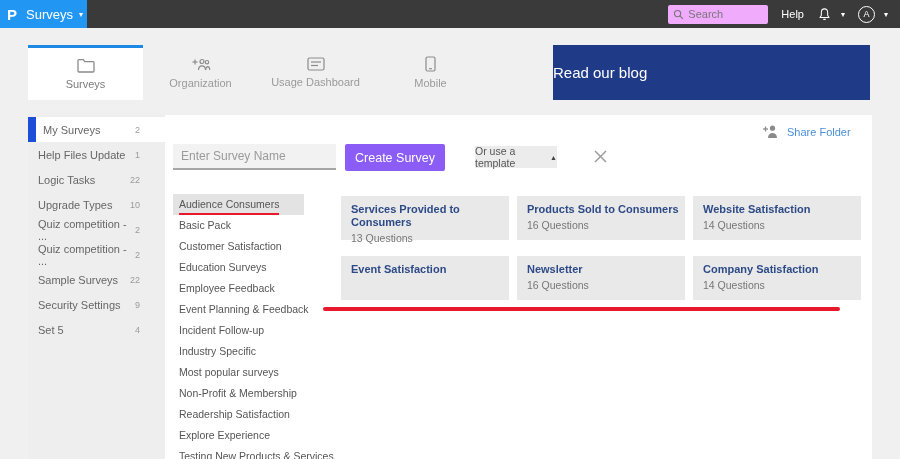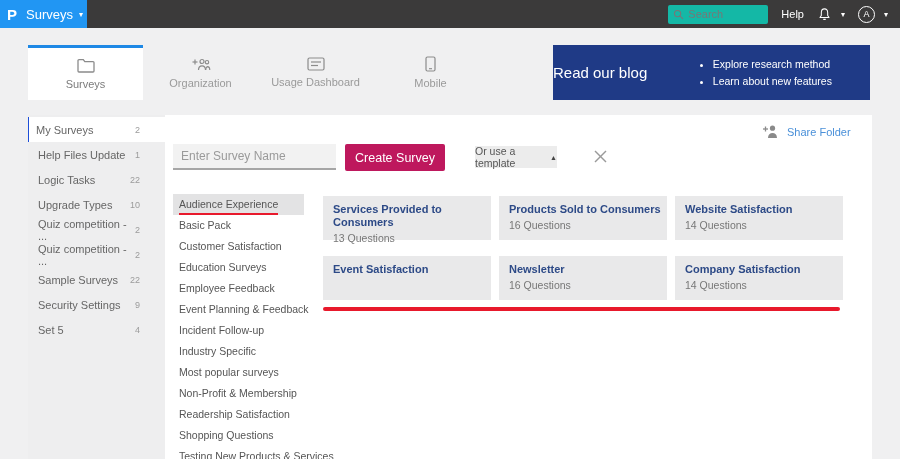--- a/index.html
+++ b/index.html
@@ -13,21 +13,21 @@
     background:#3b3a3a; display:flex; align-items:center; }
   .logo-area { width:87px; height:28px; background:#2196f3; display:flex;
     align-items:center; padding-left:7px; cursor:pointer; }
   .logo-p { color:#fff; font-size:15px; font-weight:bold; margin-right:9px; }
   .app-menu-label { color:#fff; font-size:13px; }
   .caret { color:#fff; font-size:8px; margin-left:6px; }
   .topbar-right { margin-left:auto; display:flex; align-items:center; gap:13px;
     padding-right:12px; }
   .upgrade-btn { background:#f9a41b; color:#fff; font-size:10.5px; font-weight:bold;
     border:none; border-radius:2px; padding:4px 10px; cursor:pointer; }
-  .search-box { background:#14b8a6; width:100px; height:19px; border-radius:2px;
+  .search-box { background:#f0abfc; width:100px; height:19px; border-radius:2px;
     display:flex; align-items:center; padding:0 5px; gap:4px; }
   .search-box input { border:none; outline:none; width:75px; font-size:11px;
     font-family:inherit; color:#444; background:transparent; }
   .search-box input::placeholder { color:#777; }
   .help-link { color:#fff; font-size:11px; cursor:pointer; }
   .icon-group { display:flex; align-items:center; gap:3px; cursor:pointer; }
   .avatar { width:17px; height:17px; border:1.5px solid #fff; border-radius:50%;
     color:#fff; font-size:9px; display:flex; align-items:center; justify-content:center; }
   
   .tabs { position:absolute; left:28px; top:45px; height:55px; display:flex; }
@@ -44,49 +44,49 @@
     padding-left:14px; line-height:17px; }
   
   .main-panel { position:absolute; left:28px; top:115px; width:844px; height:344px;
     background:#fff; }
   
   .sidebar { position:absolute; left:28px; top:115px; width:137px; height:344px;
     background:#eeeeef; padding-top:2px; }
   .side-item { height:25px; display:flex; align-items:center; padding-left:10px;
     padding-right:25px; cursor:pointer; font-size:11px; color:#666; }
   .side-item .count { margin-left:auto; font-size:9px; color:#9b9b9b; }
-  .side-item.active { background:#fff; border-left:1px solid #1d4ed8;
+  .side-item.active { background:#fff; border-left:8px solid #1d4ed8;
     padding-left:7px; }
   
   .share-folder { position:absolute; left:762px; top:125px; display:flex;
     align-items:center; gap:8px; cursor:pointer; }
   .share-folder span { color:#4a90d9; font-size:11px; }
   
   .survey-input { position:absolute; left:173px; top:144px; width:163px; height:26px;
     background:#f2f2f2; border:none; border-bottom:2px solid #a6a6a6; outline:none;
     font-family:inherit; font-size:12px; color:#444; padding:0 8px; }
   .survey-input::placeholder { color:#9a9a9a; }
   .create-btn { position:absolute; left:345px; top:144px; width:100px; height:27px;
-    background:#be185d; color:#fff; border:none; border-radius:2px; font-size:12.5px;
+    background:#8b5cf6; color:#fff; border:none; border-radius:2px; font-size:12.5px;
     font-family:inherit; cursor:pointer; }
   .template-dd { position:absolute; left:475px; top:146px; width:82px; height:22px;
     background:#ececec; display:flex; align-items:center; justify-content:center;
     gap:7px; font-size:10.5px; color:#555; cursor:pointer; }
   .template-dd .dd-caret { font-size:7px; color:#444; }
   .close-x { position:absolute; left:593px; top:149px; width:15px; height:15px;
     cursor:pointer; }
   
   .categories { position:absolute; left:173px; top:194px; width:131px; }
   .cat-item { height:21px; line-height:21px; font-size:10.5px; color:#555;
     padding-left:6px; cursor:pointer; white-space:nowrap; }
   .cat-item.selected { background:#e3e3e4; }
   .cat-item.selected .cat-label { display:inline-block; line-height:18px;
     border-bottom:2px solid #e8192c; }
   
-  .cards { position:absolute; left:323px; top:196px; width:520px;
+  .cards { position:absolute; left:341px; top:196px; width:520px;
     display:grid; grid-template-columns:repeat(3,168px); column-gap:8px;
     row-gap:16px; }
   .card { height:44px; background:#e9e9ea; padding:7px 0 0 10px; cursor:pointer; }
   .card-title { color:#2d4a87; font-size:11px; font-weight:bold; line-height:13px; }
   .card-count { color:#777; font-size:10.5px; margin-top:3px; }
   .red-line { position:absolute; left:323px; top:307px; width:517px; height:4px;
     background:#e8192c; border-radius:2px; }
 </style>
 </head>
 <body>
@@ -150,24 +150,20 @@
     <svg width="11" height="16" viewBox="0 0 11 16">
       <rect x="1" y="1" width="9" height="14" rx="1.5" fill="none" stroke="#8b8b8b" stroke-width="1.2"></rect>
       <line x1="4" y1="12.7" x2="7" y2="12.7" stroke="#8b8b8b" stroke-width="1.1"></line>
     </svg>
     <span>Mobile</span>
   </div>
 </div>
 
 <div class="banner">
   <div class="banner-title">Read our blog</div>
-  <ul class="banner-bullets">
-    <li>Explore research method</li>
-    <li>Learn about new features</li>
-  </ul>
 </div>
 
 <div class="main-panel"></div>
 
 <div class="sidebar">
   <div class="side-item active">
     <span>My Surveys</span>
     <span class="count">2</span>
   </div>
   <div class="side-item">
@@ -220,21 +216,21 @@
   <span>Or use a template</span>
   <span class="dd-caret">▲</span>
 </div>
 <svg class="close-x" viewBox="0 0 15 15">
   <line x1="2" y1="2" x2="13" y2="13" stroke="#9a9a9a" stroke-width="1.4"></line>
   <line x1="13" y1="2" x2="2" y2="13" stroke="#9a9a9a" stroke-width="1.4"></line>
 </svg>
 
 <div class="categories">
   <div class="cat-item selected">
-    <span class="cat-label">Audience Experience</span>
+    <span class="cat-label">Audience Consumers</span>
   </div>
   <div class="cat-item">
     <span class="cat-label">Basic Pack</span>
   </div>
   <div class="cat-item">
     <span class="cat-label">Customer Satisfaction</span>
   </div>
   <div class="cat-item">
     <span class="cat-label">Education Surveys</span>
   </div>
@@ -253,21 +249,21 @@
   <div class="cat-item">
     <span class="cat-label">Most popular surveys</span>
   </div>
   <div class="cat-item">
     <span class="cat-label">Non-Profit &amp; Membership</span>
   </div>
   <div class="cat-item">
     <span class="cat-label">Readership Satisfaction</span>
   </div>
   <div class="cat-item">
-    <span class="cat-label">Shopping Questions</span>
+    <span class="cat-label">Explore Experience</span>
   </div>
   <div class="cat-item">
     <span class="cat-label">Testing New Products &amp; Services</span>
   </div>
 </div>
 
 <div class="cards">
   <div class="card">
     <div class="card-title">Services Provided to Consumers</div>
     <div class="card-count">13 Questions</div>

